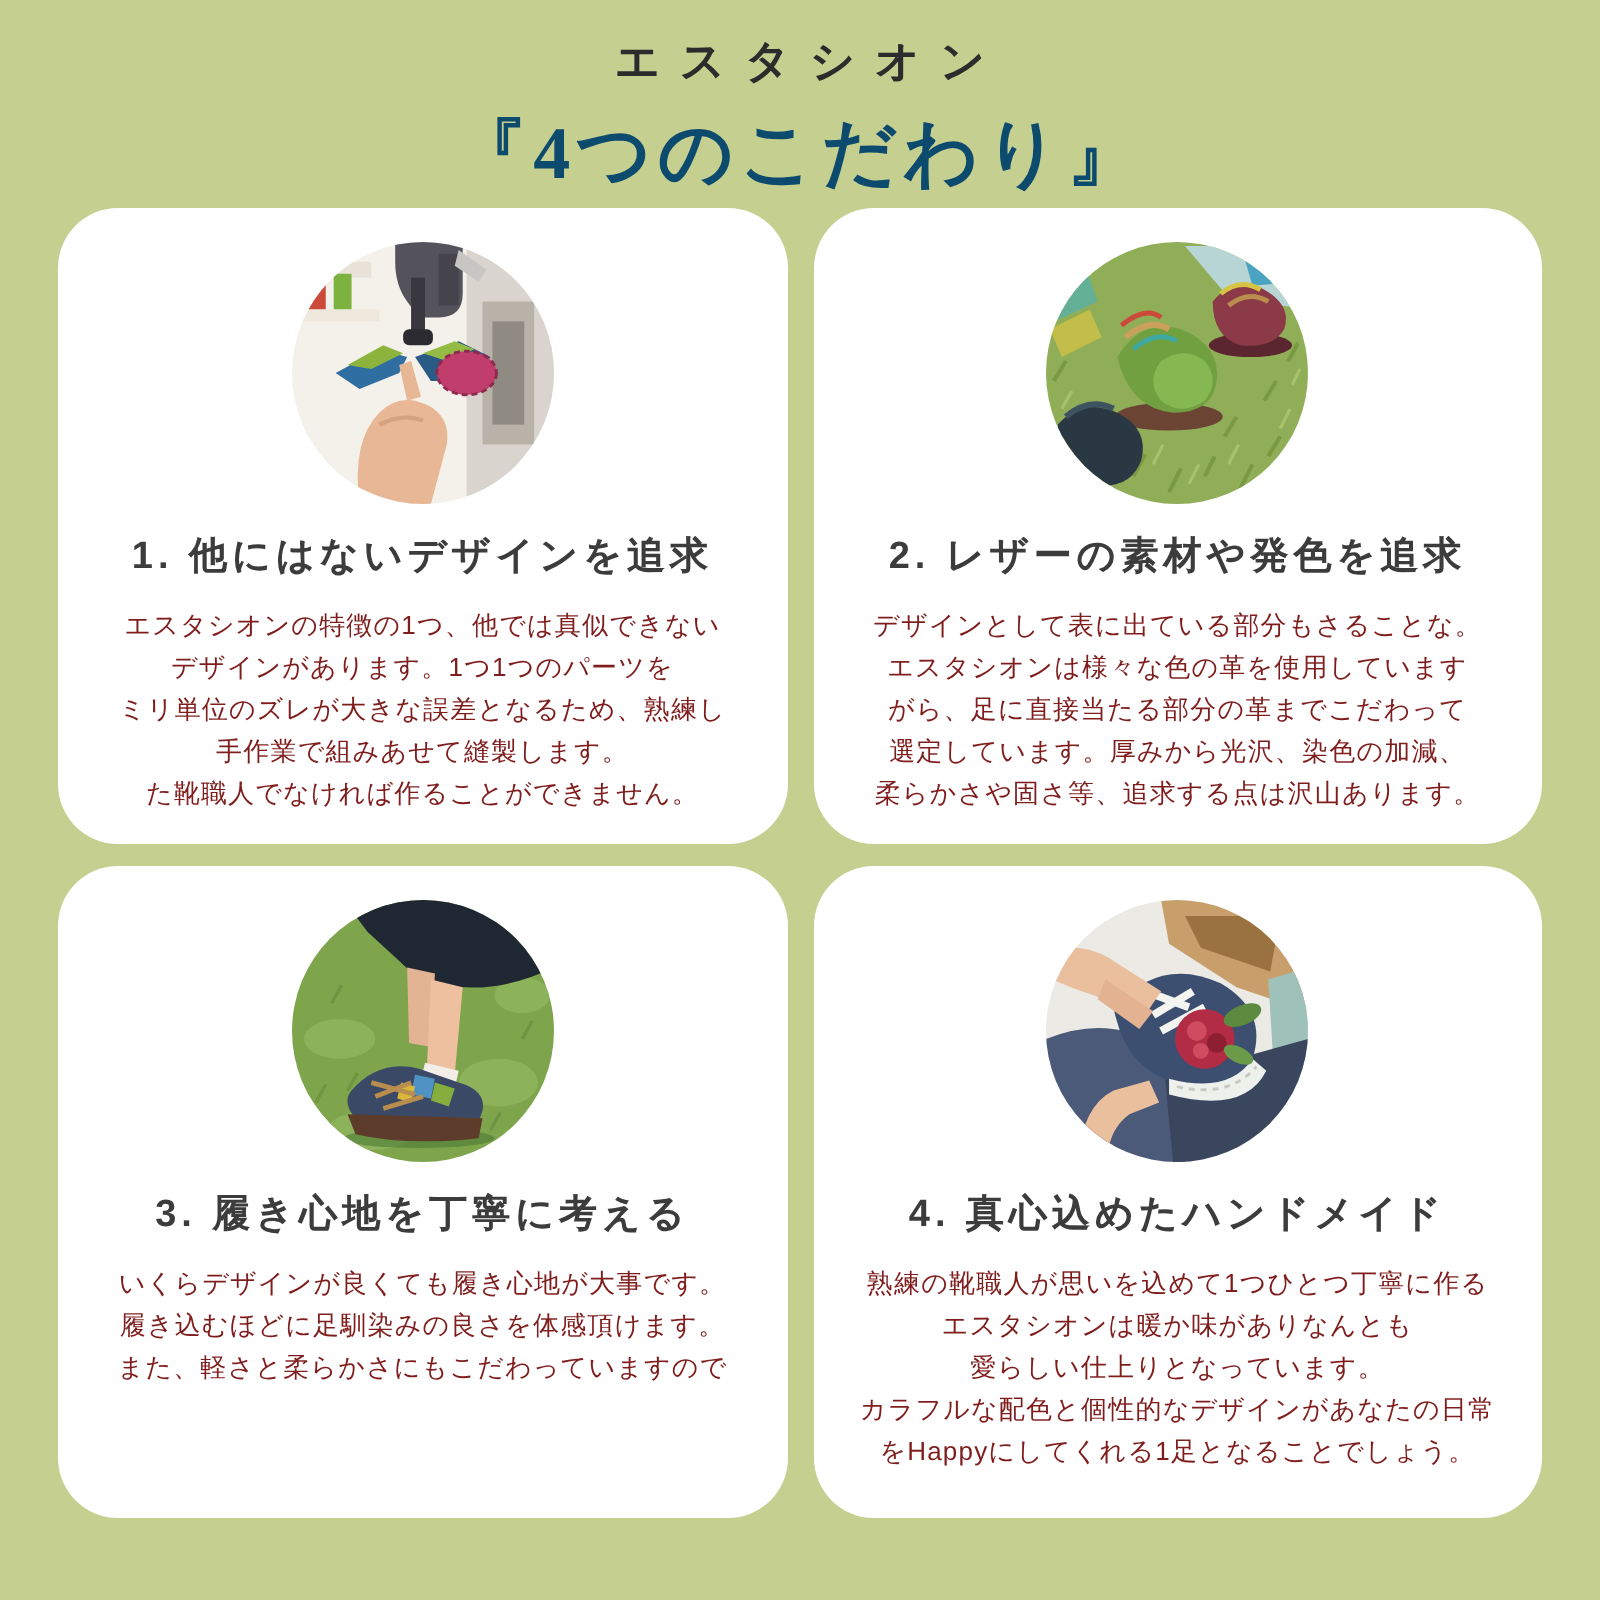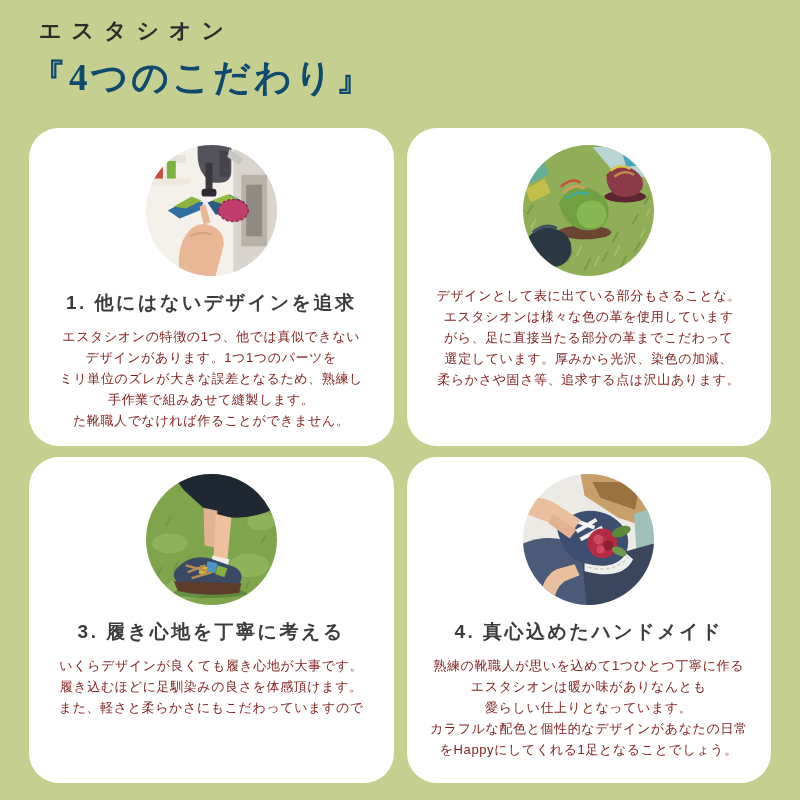--- a/index.html
+++ b/index.html
@@ -5,35 +5,34 @@
   * { margin:0; padding:0; box-sizing:border-box; }
   html,body { width:800px; height:800px; }
   body {
     background:#c5cf90;
     font-family:"Liberation Sans","DejaVu Sans",sans-serif;
     -webkit-font-smoothing:antialiased;
   }
   .page { width:800px; height:800px; padding:16px 29px 0; overflow:hidden; }
 
   
-  .header { }
+  .header { text-align:center; }
   .brand {
     font-family:"Liberation Serif","DejaVu Serif",serif;
     font-size:22px; line-height:30px; font-weight:600;
     letter-spacing:10px; text-indent:10px; color:#2c2c2c;
   }
   .title {
     font-family:"Liberation Serif","DejaVu Serif",serif;
     font-size:37px; line-height:52px; margin-top:6px;
     font-weight:600; letter-spacing:3px; color:#0c4a6e;
   }
 
   
   .grid {
-    margin-top:24px;
     display:grid;
     grid-template-columns:1fr 1fr;
     grid-template-rows:318px 326px;
     gap:11px 13px;
     border-radius:22px;
   }
   .card {
     background:#ffffff;
     border-radius:30px;
     text-align:center;
@@ -149,20 +148,21 @@
           <ellipse cx="62" cy="88" rx="27" ry="7" fill="#6b4434"></ellipse>
           <path d="M36 58 Q48 38 68 44 Q88 52 86 70 Q84 86 64 86 Q42 84 36 58" fill="#70a040"></path>
           <path d="M58 60 Q70 52 80 60 Q88 70 80 80 Q68 88 58 80 Q50 70 58 60" fill="#86b852"></path>
           <path d="M40 48 Q52 38 62 44" fill="none" stroke="#c9a05c" stroke-width="3"></path>
           <path d="M44 54 Q56 44 66 50" fill="none" stroke="#3fa8a0" stroke-width="2.5"></path>
           <path d="M38 42 Q50 32 58 38" fill="none" stroke="#cc4a3a" stroke-width="2.5"></path>
           <path d="M6 92 Q18 78 36 86 Q52 94 48 110 Q42 126 22 122 Q4 114 6 92" fill="#2a3844"></path>
           <path d="M10 88 Q22 78 34 84" fill="none" stroke="#3f5260" stroke-width="3"></path>
         </svg>
       </div>
+      <h2 class="card-heading">2. レザーの素材や発色を追求</h2>
       <p class="card-body">
         <span class="line">デザインとして表に出ている部分もさることな。</span>
         <span class="line">エスタシオンは様々な色の革を使用しています</span>
         <span class="line">がら、足に直接当たる部分の革までこだわって</span>
         <span class="line">選定しています。厚みから光沢、染色の加減、</span>
         <span class="line">柔らかさや固さ等、追求する点は沢山あります。</span>
       </p>
     </section>
 
     <section class="card">

